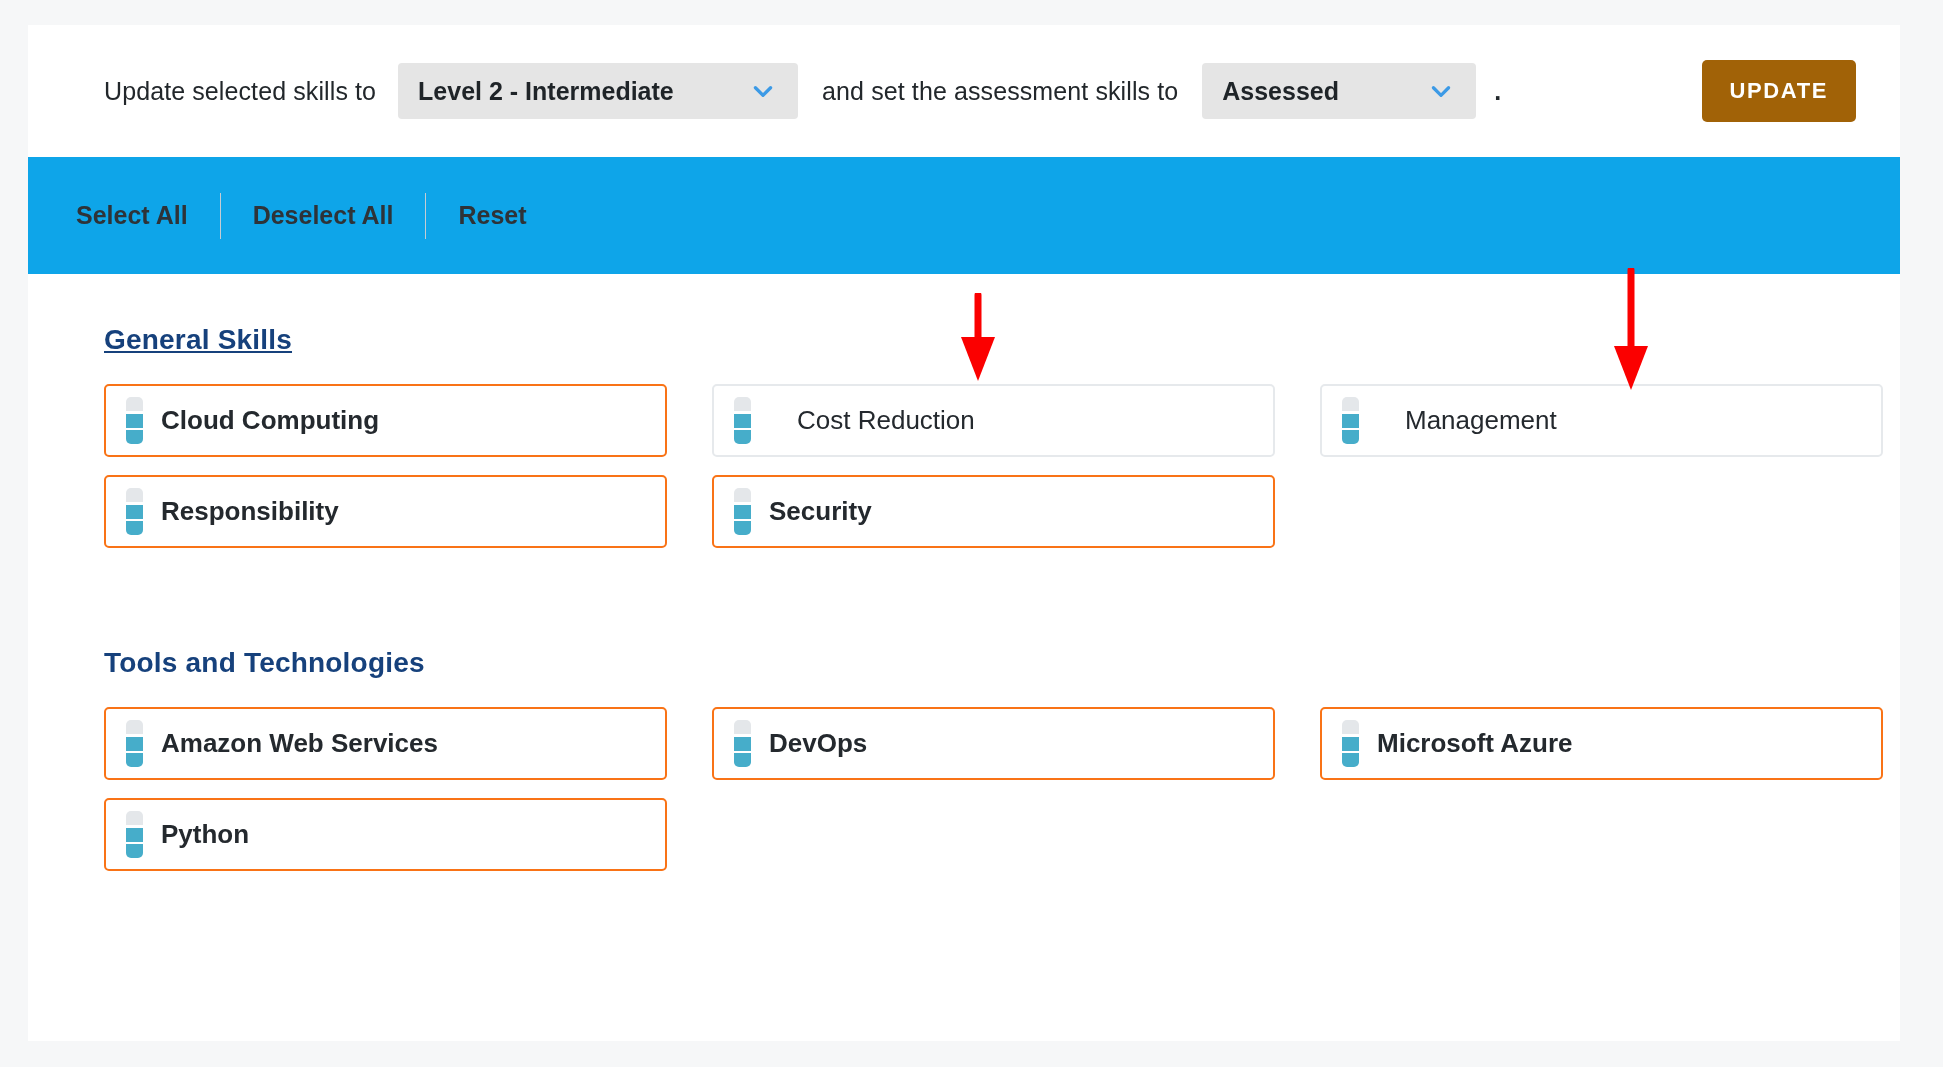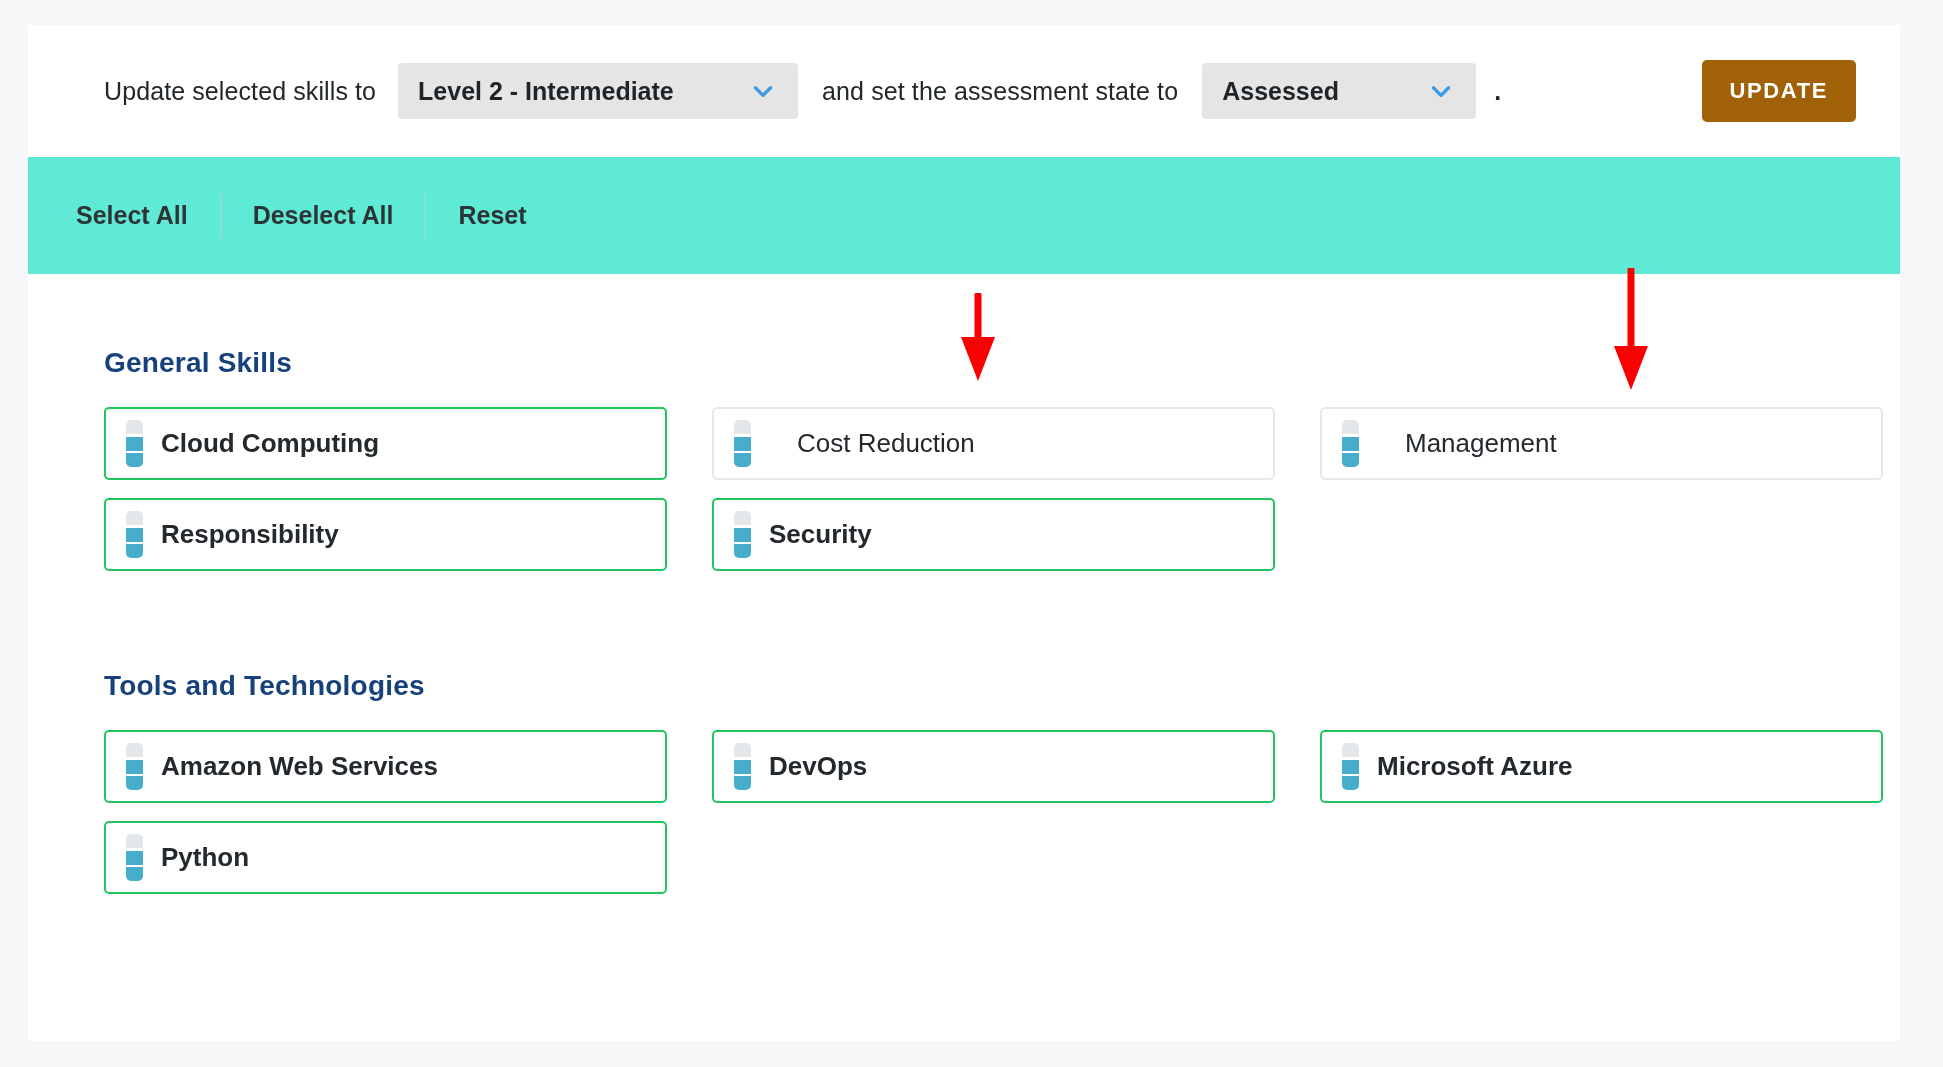--- a/index.html
+++ b/index.html
@@ -90,21 +90,21 @@
     cursor: pointer;
   }
 
   
   .toolbar {
     position: absolute;
     left: 28px;
     top: 157px;
     width: 1872px;
     height: 117px;
-    background: #5eead4;
+    background: #0ea5e9;
     display: flex;
     align-items: center;
     padding-left: 48px;
   }
 
   .tool-link {
     font-size: 25px;
     font-weight: bold;
     color: #2e3338;
     background: none;
@@ -133,41 +133,41 @@
     padding: 0 0 0 76px;
     overflow: hidden;
   }
 
   .section-title {
     font-size: 28px;
     font-weight: bold;
     color: #16417c;
     letter-spacing: 0.2px;
   }
-  .section-1-title { margin-top: 73px; }
+  .section-1-title { margin-top: 50px; text-decoration: underline; }
   .section-2-title { margin-top: 99px; }
 
   .grid {
     display: grid;
     grid-template-columns: 563px 563px 563px;
     gap: 18px 45px;
     margin-top: 28px;
   }
 
   .skill-card {
     height: 73px;
     background: #ffffff;
     border-radius: 5px;
     display: flex;
     align-items: center;
     padding-left: 20px;
     cursor: pointer;
     user-select: none;
   }
-  .skill-card.selected   { border: 2px solid #22c55e; }
+  .skill-card.selected   { border: 2px solid #f97316; }
   .skill-card.unselected { border: 2px solid #e6e9ec; gap: 28px; }
 
   
   .meter {
     width: 17px;
     height: 47px;
     display: flex;
     flex-direction: column;
     justify-content: space-between;
     flex: 0 0 auto;
@@ -200,21 +200,21 @@
 
     <span class="ab-text">Update selected skills to</span>
 
     <div class="dropdown level">
       <span class="dd-label">Level 2 - Intermediate</span>
       <svg class="chev" viewBox="0 0 24 24">
         <path d="M5 9 L12 16 L19 9" fill="none" stroke="#3c9ae6" stroke-width="3" stroke-linecap="round" stroke-linejoin="round"></path>
       </svg>
     </div>
 
-    <span class="ab-text">and set the assessment state to</span>
+    <span class="ab-text">and set the assessment skills to</span>
 
     <div class="dropdown state">
       <span class="dd-label">Assessed</span>
       <svg class="chev" viewBox="0 0 24 24">
         <path d="M5 9 L12 16 L19 9" fill="none" stroke="#3c9ae6" stroke-width="3" stroke-linecap="round" stroke-linejoin="round"></path>
       </svg>
     </div>
 
     <span class="period">.</span>
 

